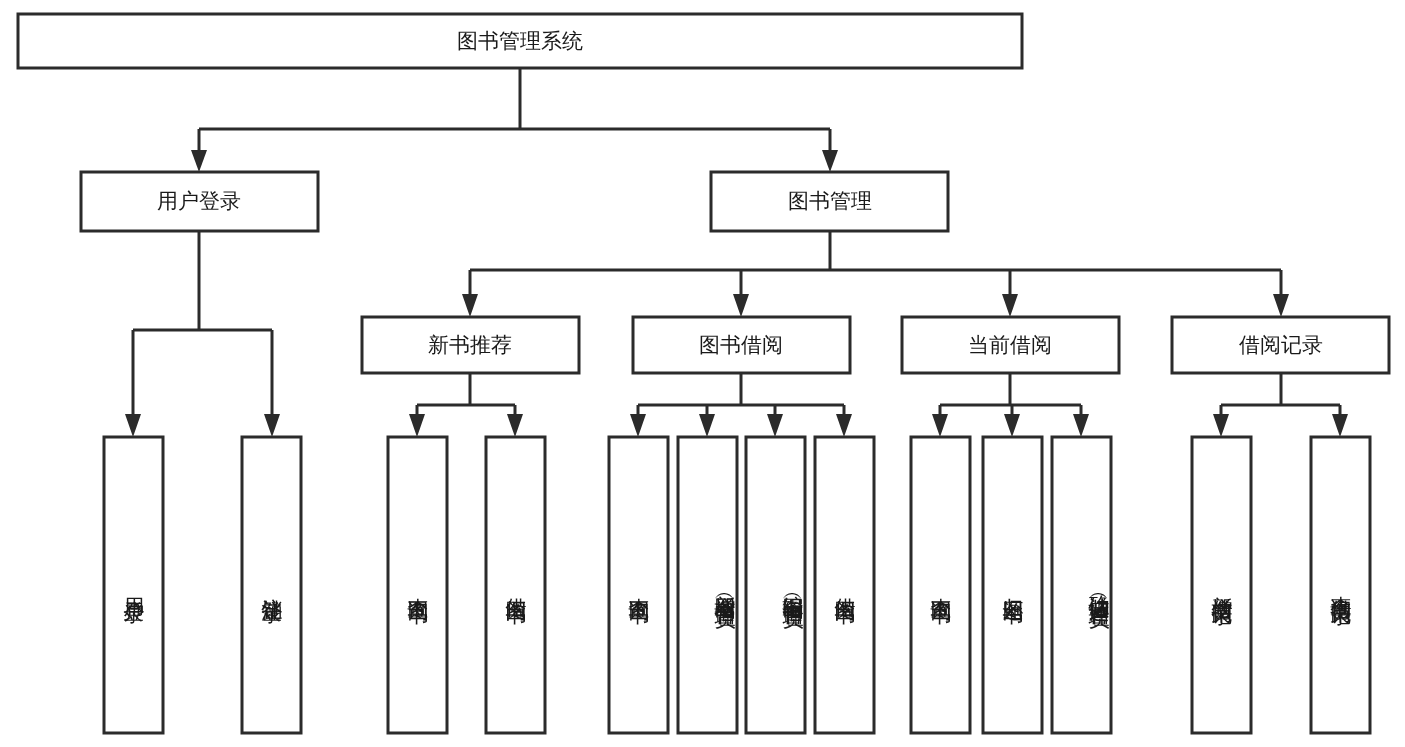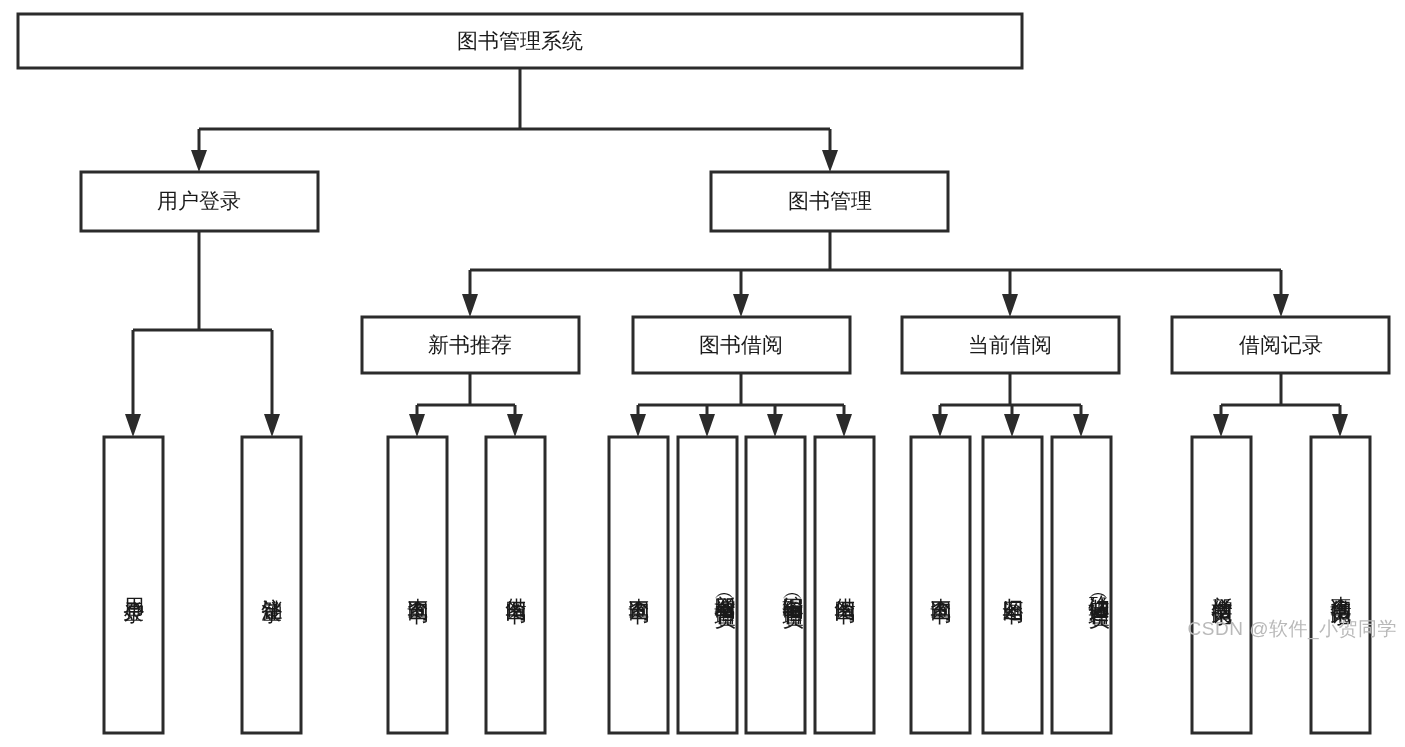--- a/index.html
+++ b/index.html
@@ -219,14 +219,13 @@
   <div class="leaf-label-wrap" style="left:609px;  top:437px; width:59px; height:296px;">查询图书</div>
   <div class="leaf-label-wrap" style="left:678px;  top:437px; width:59px; height:296px; align-items:flex-start; padding-top:4px; box-sizing:border-box;">新增图书（管理员）</div>
   <div class="leaf-label-wrap" style="left:746px;  top:437px; width:59px; height:296px; align-items:flex-start; padding-top:4px; box-sizing:border-box;">编辑图书（管理员）</div>
   <div class="leaf-label-wrap" style="left:815px;  top:437px; width:59px; height:296px;">借阅图书</div>
   <div class="leaf-label-wrap" style="left:911px;  top:437px; width:59px; height:296px;">查询图书</div>
   <div class="leaf-label-wrap" style="left:983px;  top:437px; width:59px; height:296px;">归还图书</div>
   <div class="leaf-label-wrap" style="left:1052px; top:437px; width:59px; height:296px; align-items:flex-start; padding-top:4px; box-sizing:border-box;">确认归还（管理员）</div>
   <div class="leaf-label-wrap" style="left:1192px; top:437px; width:59px; height:296px;">新增借阅记录</div>
   <div class="leaf-label-wrap" style="left:1311px; top:437px; width:59px; height:296px;">查询借阅记录</div>
 
-  <div class="watermark">CSDN @软件_小贺同学</div>
 </div>
 
 </body></html>

